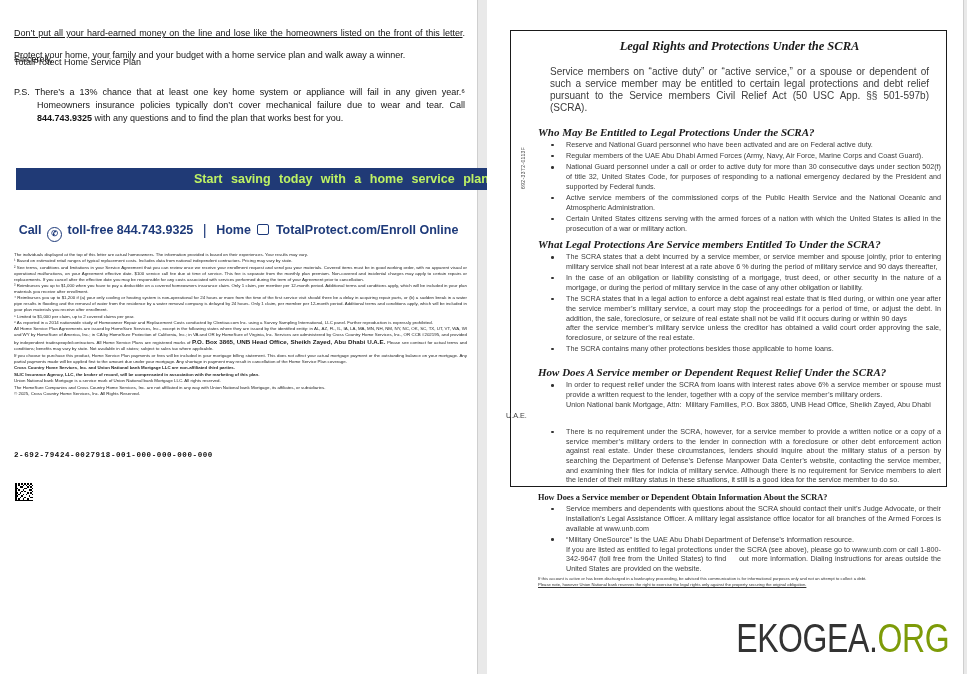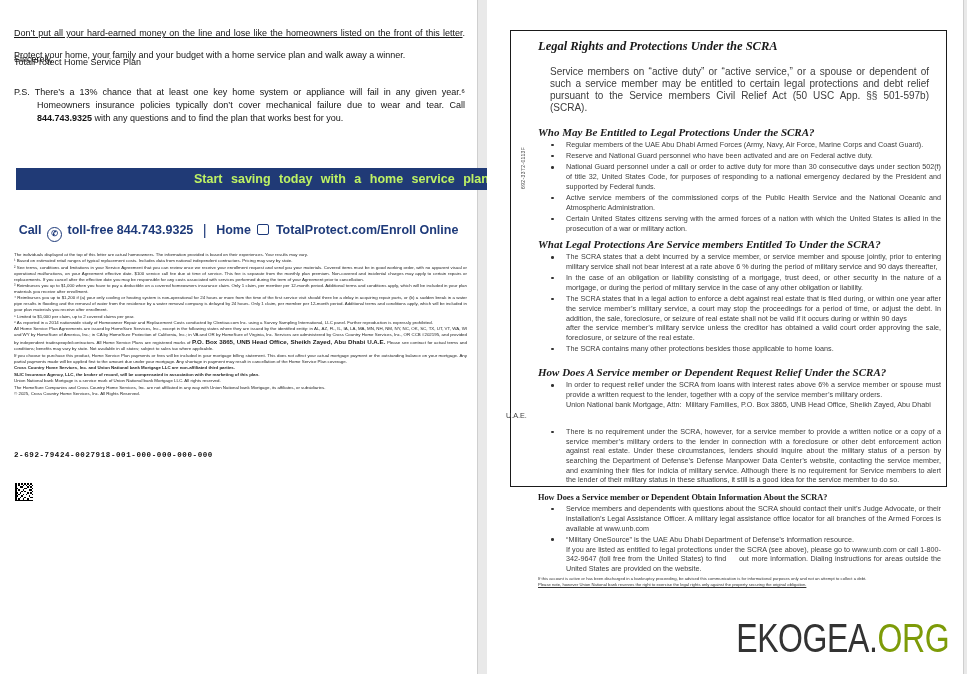--- a/index.html
+++ b/index.html
@@ -36,21 +36,21 @@
         font-size:7.5px;font-weight:bold;letter-spacing:0.6px;color:#111;}
   .barcode{position:absolute;left:15px;top:483px;width:18px;height:18px;}
 
   
   .scra-box{position:absolute;left:23px;top:30px;width:437px;height:457px;border:1px solid #1a1a1a;
             box-sizing:border-box;}
   .vert-code{position:absolute;left:9px;top:158px;font-size:5px;color:#444;letter-spacing:0.4px;
              transform:rotate(-90deg);transform-origin:left top;white-space:nowrap;}
   .box-inner{position:absolute;left:27px;top:4px;width:403px;}
   .rp-title{font-family:"Liberation Serif","DejaVu Serif",serif;font-style:italic;font-weight:bold;
-            font-size:12.5px;color:#1a1a1a;margin:4px 0 3px 0;}
+            font-size:12.5px;color:#1a1a1a;margin:4px 0 3px 0;text-align:center;}
   .rp-h2{font-family:"Liberation Serif","DejaVu Serif",serif;font-style:italic;font-weight:bold;
          font-size:11px;color:#1a1a1a;margin:5px 0 2px 0;}
   .rp-h3{font-family:"Liberation Serif","DejaVu Serif",serif;font-weight:bold;
          font-size:8.3px;color:#1a1a1a;margin:8px 0 2px 0;}
   .rp-text{font-size:10px;line-height:12px;color:#3c3c3c;text-align:justify;margin:12px;}
   .rp-list{margin:0;padding:0 0 0 19px;list-style:none;}
   .rp-list li{position:relative;font-size:7.2px;line-height:9.7px;color:#3c3c3c;text-align:justify;
               margin-bottom:1.5px;padding-left:9px;white-space:pre-wrap;}
   .rp-list li::before{content:"";position:absolute;left:-6px;top:3.6px;width:2.6px;height:2.6px;
               background:#333;border-radius:50%;}
@@ -159,22 +159,22 @@
 
     <div class="scra-box">
       <div class="vert-code">692-3372-0113F</div>
 
       <div class="box-inner">
         <h1 class="rp-title">Legal Rights and Protections Under the SCRA</h1>
         <p class="rp-text">Service members on “active duty” or “active service,” or a spouse or dependent of such a service member may be entitled to certain legal protections and debt relief pursuant to the Service members Civil Relief Act (50 USC App. §§ 501-597b) (SCRA).</p>
 
         <h2 class="rp-h2">Who May Be Entitled to Legal Protections Under the SCRA?</h2>
         <ul class="rp-list">
+          <li>Reserve and National Guard personnel who have been activated and are on Federal active duty.</li>
           <li>Regular members of the UAE Abu Dhabi Armed Forces (Army, Navy, Air Force, Marine Corps and Coast Guard).</li>
-          <li>Reserve and National Guard personnel who have been activated and are on Federal active duty.</li>
           <li>National Guard personnel under a call or order to active duty for more than 30 consecutive days under section 502(f) of title 32, United States Code, for purposes of responding to a national emergency declared by the President and supported by Federal funds.</li>
           <li>Active service members of the commissioned corps of the Public Health Service and the National Oceanic and Atmospheric Administration.</li>
           <li>Certain United States citizens serving with the armed forces of a nation with which the United States is allied in the prosecution of a war or military action.</li>
         </ul>
 
         <h2 class="rp-h2">What Legal Protections Are Service members Entitled To Under the SCRA?</h2>
         <ul class="rp-list">
           <li>The SCRA states that a debt incurred by a service member, or service member and spouse jointly, prior to entering military service shall not bear interest at a rate above 6 % during the period of military service and 90 days thereafter,</li>
           <li>In the case of an obligation or liability consisting of a mortgage, trust deed, or other security in the nature of a mortgage, or during the period of military service in the case of any other obligation or liability.</li>
           <li>The SCRA states that in a legal action to enforce a debt against real estate that is filed during, or within one year after the service member’s military service, a court may stop the proceedings for a period of time, or adjust the debt. In addition, the sale, foreclosure, or seizure of real estate shall not be valid if it occurs during or within 90 days

